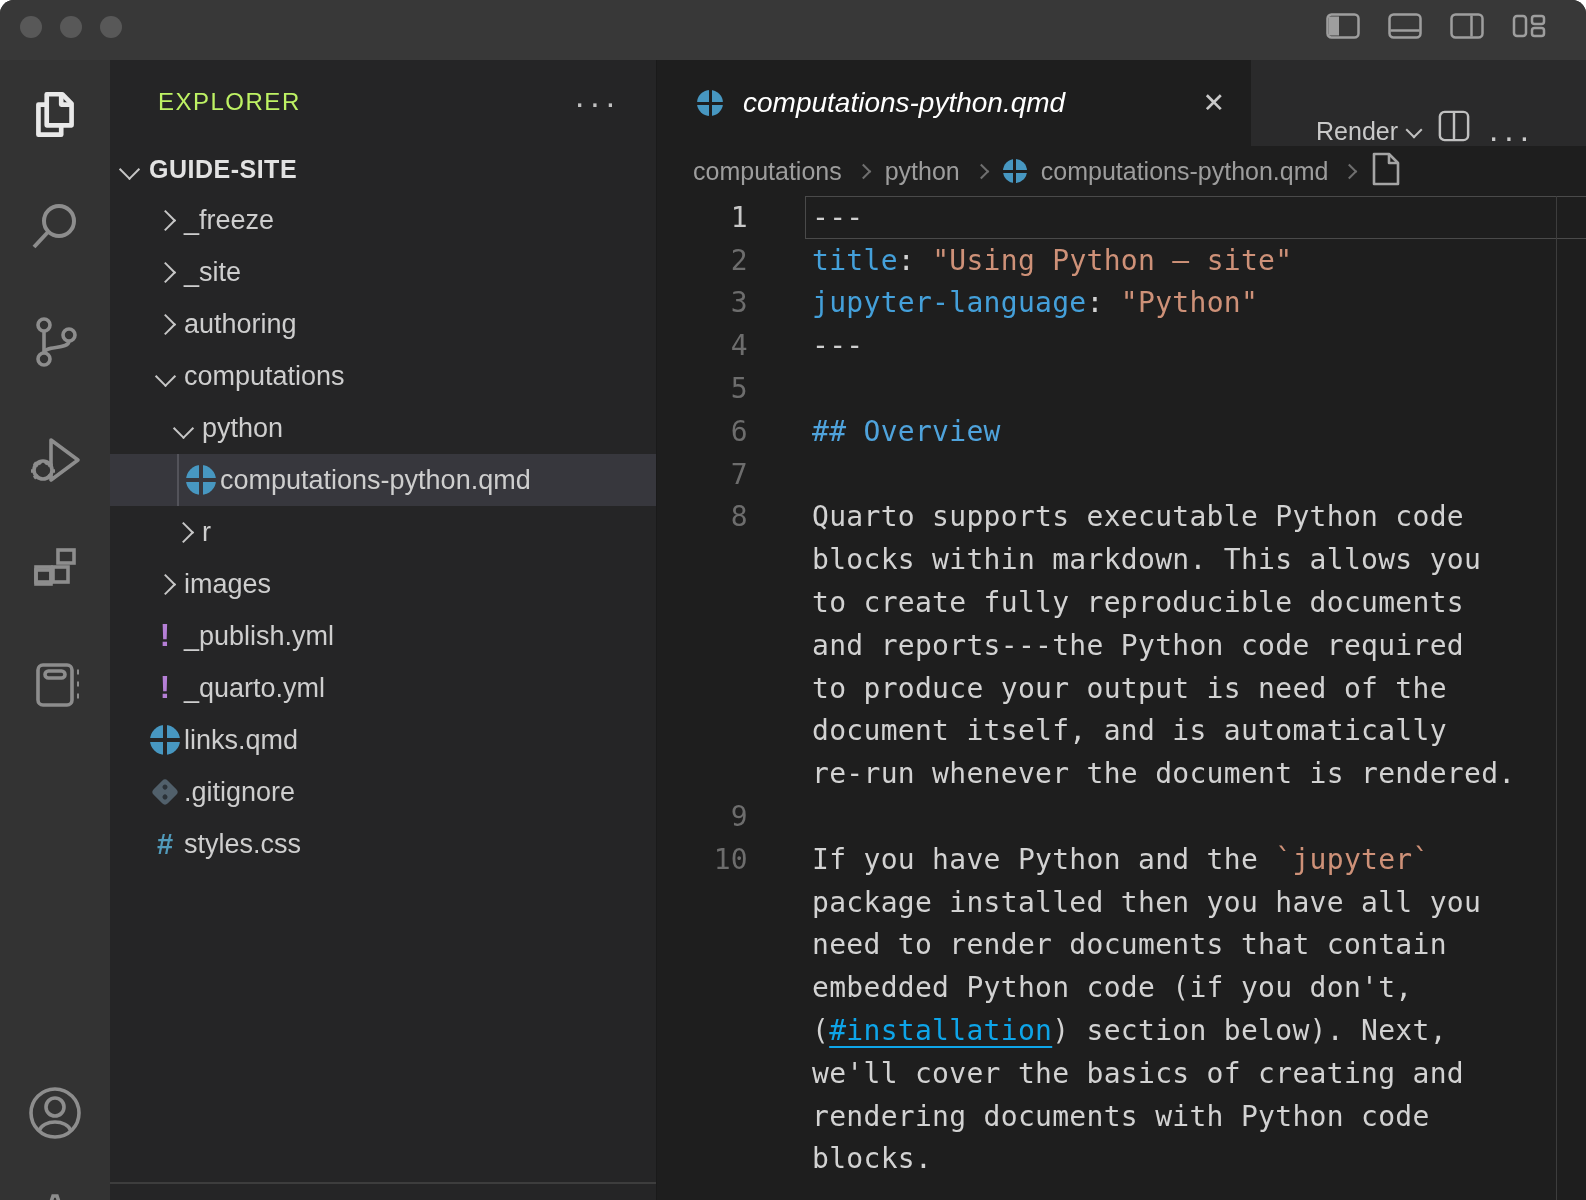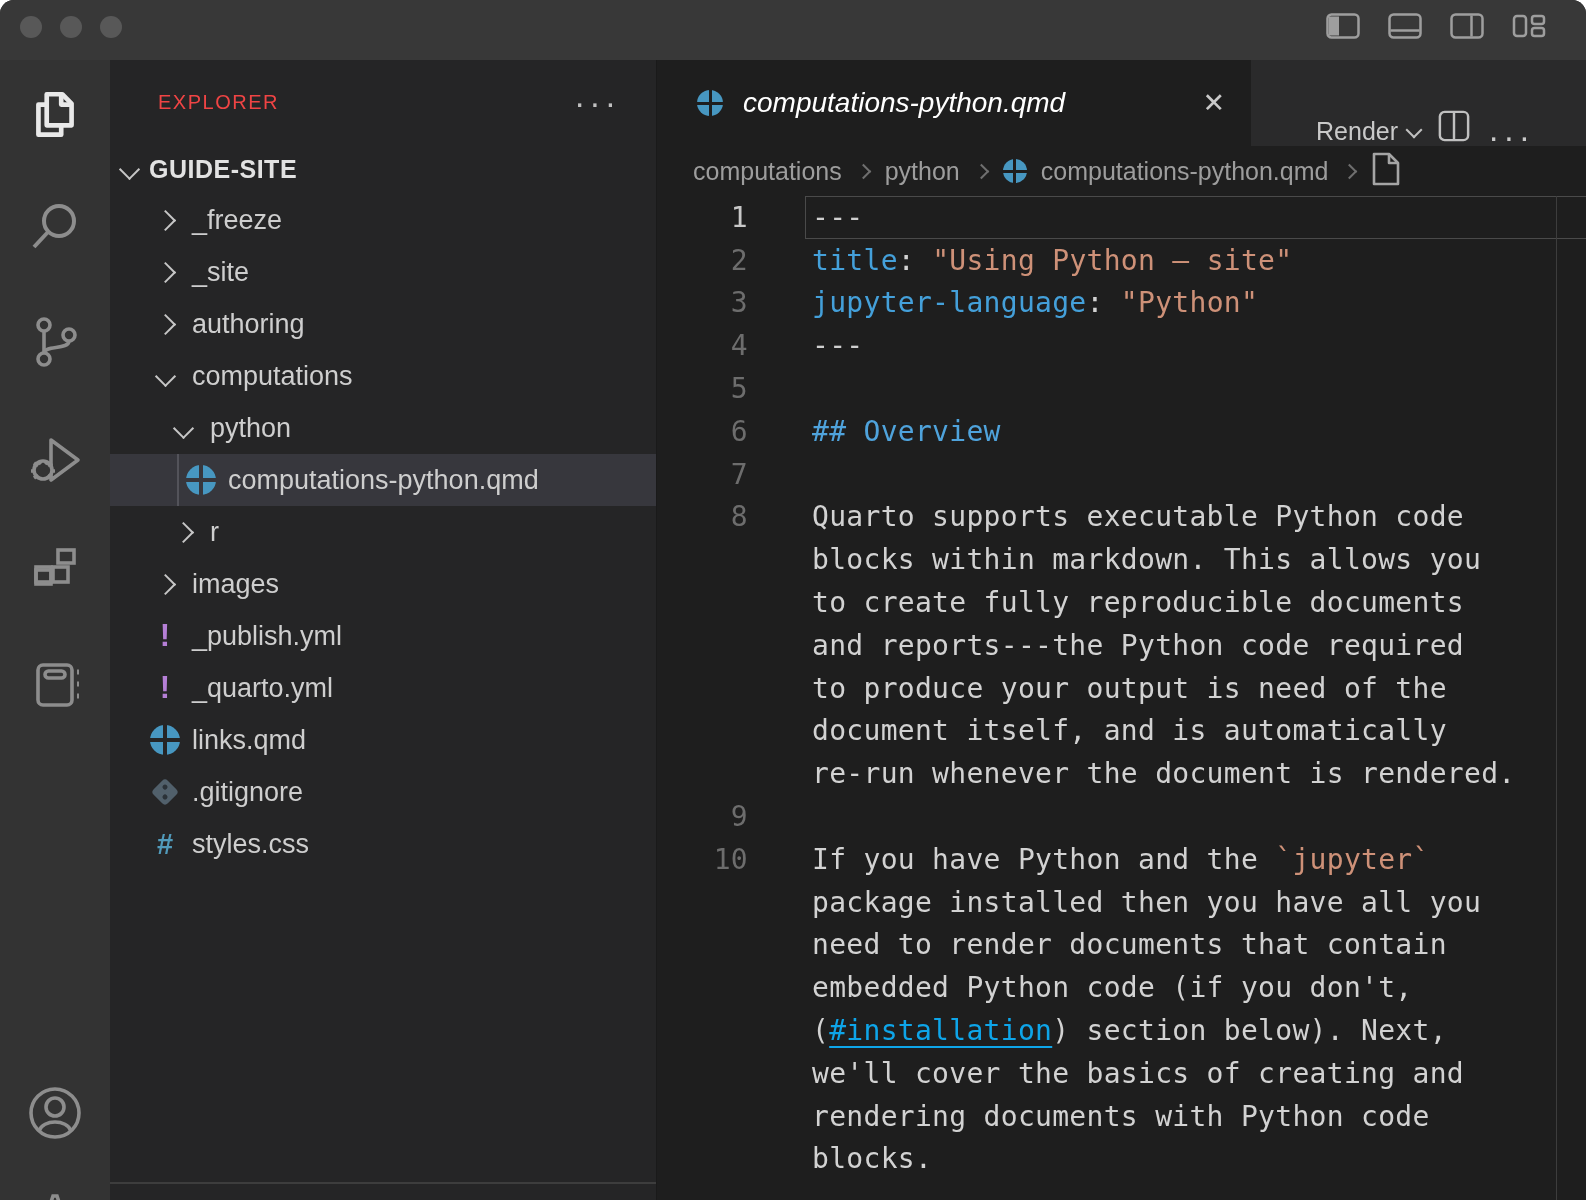--- a/index.html
+++ b/index.html
@@ -13,31 +13,31 @@
   .tb-icons{position:absolute;right:40px;top:13px;display:flex;gap:28px;align-items:center;}
   .tb-icons svg{display:block;}
   
   .main{display:flex;height:1140px;}
   
   .activitybar{width:110px;background:#333333;position:relative;flex:none;}
   .ab-slot{position:absolute;left:0;width:110px;display:flex;justify-content:center;}
   
   .sidebar{width:546px;background:#252526;position:relative;flex:none;overflow:hidden;}
   .sb-header{position:absolute;top:20px;left:48px;right:30px;height:44px;display:flex;align-items:center;}
-  .sb-title{color:#ef4444;font-size:20px;letter-spacing:1.5px;}
+  .sb-title{color:#bef264;font-size:24px;letter-spacing:1.5px;}
   .sb-more{position:absolute;right:6px;color:#c0c0c0;font-size:34px;letter-spacing:4px;line-height:20px;cursor:default;}
   .root-row{position:absolute;top:86px;left:0;right:0;height:46px;display:flex;align-items:center;padding-left:12px;}
   .root-label{color:#e2e2e2;font-size:25px;font-weight:bold;letter-spacing:.5px;margin-left:12px;}
   .tree{position:absolute;top:134px;left:0;right:0;}
   .tree-row{height:52px;display:flex;align-items:center;position:relative;}
   .tree-row.selected{background:#37373d;--cross:#37373d;}
   .tree-row.selected::before{content:"";position:absolute;left:67px;top:0;bottom:0;width:2px;background:#53535a;}
   .lvl1{padding-left:40px;} .lvl2{padding-left:58px;} .lvl3{padding-left:76px;}
   .slot{width:30px;height:34px;flex:none;display:flex;align-items:center;justify-content:center;position:relative;}
-  .tree-label{color:#cecece;font-size:27px;margin-left:12px;white-space:nowrap;}
+  .tree-label{color:#cecece;font-size:27px;margin-left:4px;white-space:nowrap;}
   .chev{width:13px;height:13px;border-right:2.5px solid #c6c6c6;border-bottom:2.5px solid #c6c6c6;flex:none;}
   .chev.right{transform:rotate(-45deg);}
   .chev.down{transform:rotate(45deg);}
   .qicon{width:30px;height:30px;border-radius:50%;background:#4797c1;position:relative;flex:none;}
   .qicon::before{content:"";position:absolute;left:50%;top:0;bottom:0;width:4px;margin-left:-2px;background:var(--cross,#252526);}
   .qicon::after{content:"";position:absolute;top:50%;left:0;right:0;height:4px;margin-top:-2px;background:var(--cross,#252526);}
   .ico-yaml{color:#b57fd6;font-size:31px;font-weight:bold;}
   .ico-css{color:#519aba;font-size:29px;font-weight:bold;}
   .ico-git{width:20px;height:20px;background:#51606b;border-radius:4px;transform:rotate(45deg);position:relative;}
   .ico-git::before{content:"";position:absolute;left:4px;top:4px;width:5px;height:5px;border-radius:50%;background:#2b3238;}

